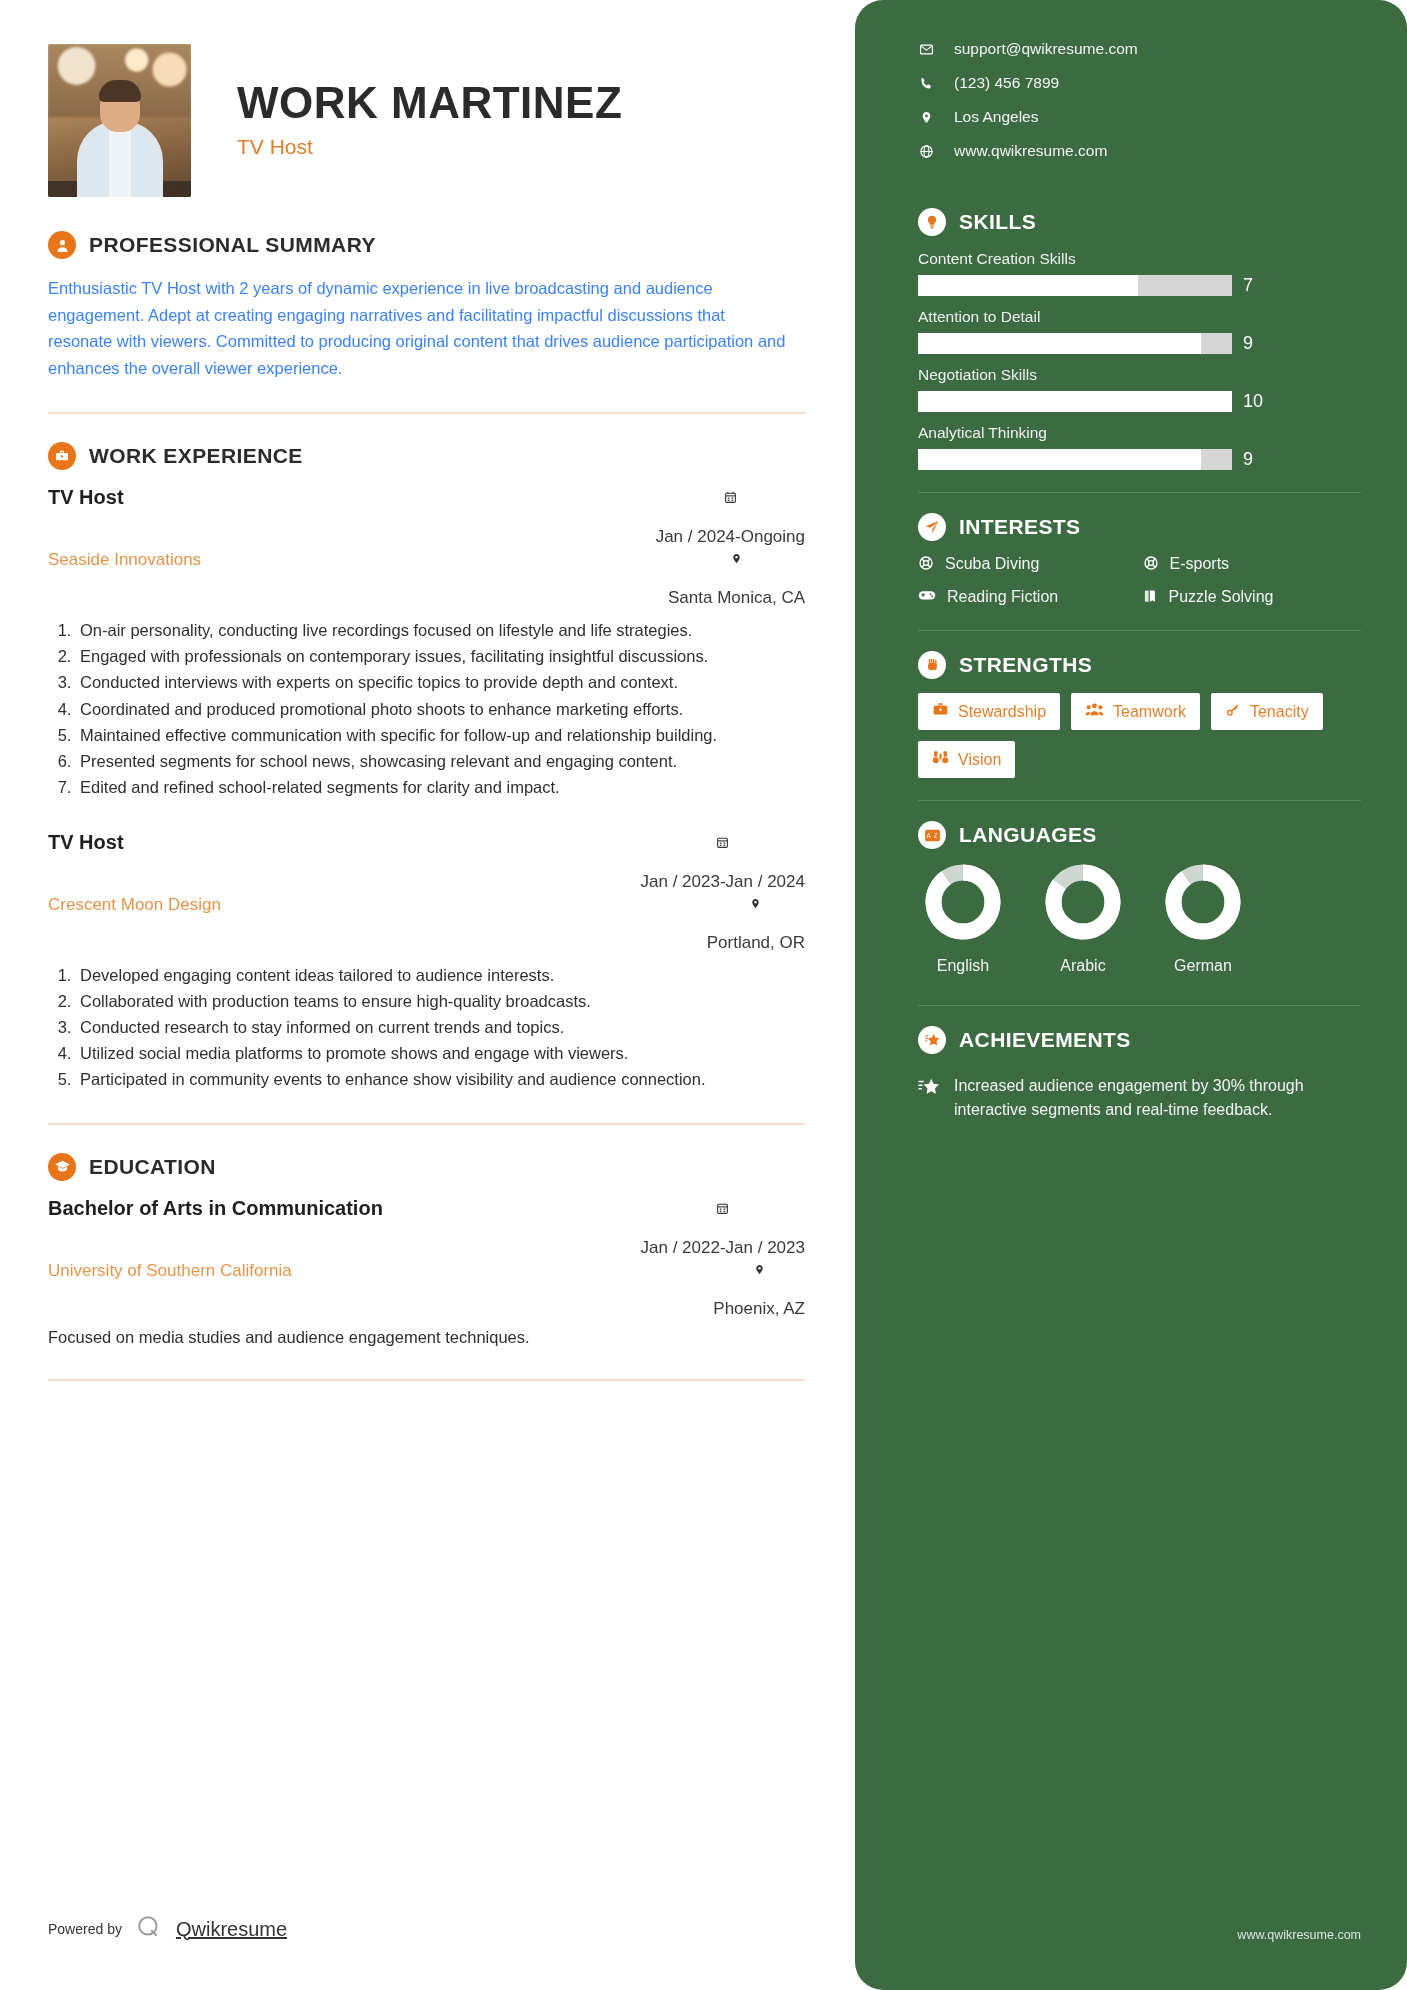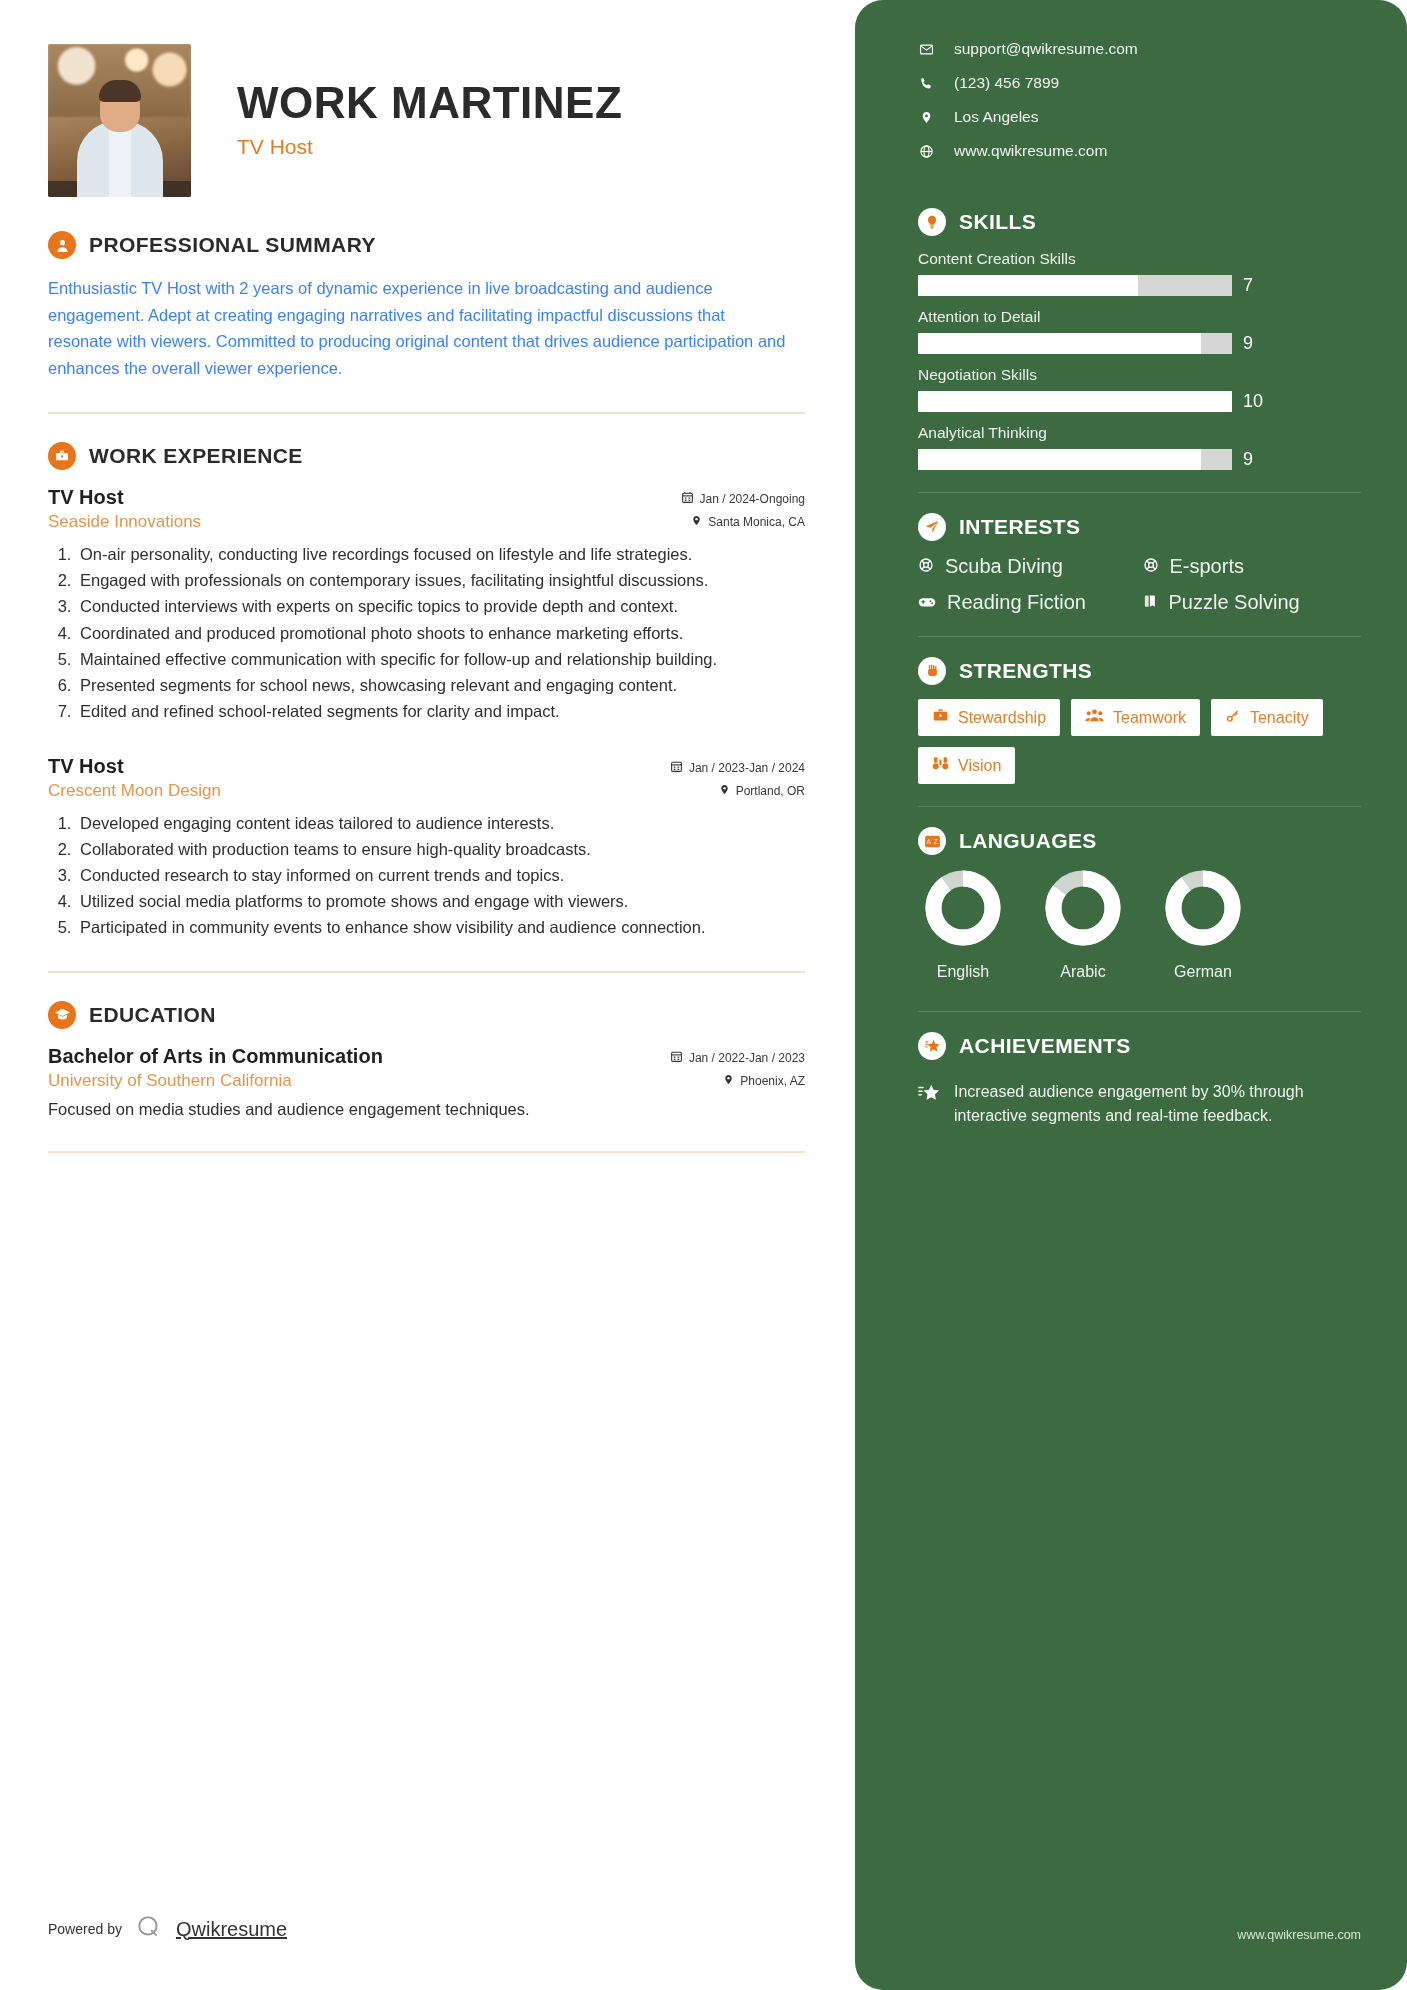--- a/index.html
+++ b/index.html
@@ -111,26 +111,27 @@
     display: flex;
     justify-content: space-between;
     align-items: baseline;
   }
   .entry-role {
     font-size: 20px;
     font-weight: bold;
     color: #1f1f1f;
   }
   .entry-meta {
-    font-size: 12px;
+    font-size: 17px;
     color: #3a3a3a;
     display: flex;
     align-items: center;
-    gap: 6px;
+    gap: 18px;
     white-space: nowrap;
+    flex-direction: column;
   }
   .entry-sub {
     display: flex;
     justify-content: space-between;
     align-items: baseline;
     margin-top: 3px;
   }
   .entry-company {
     font-size: 17px;
     color: #e5954b;
@@ -220,22 +221,22 @@
 
   .rdivider { height: 1px; background: #5a8460; margin: 22px 0 20px 0; }
 
   .interests-grid {
     display: grid;
     grid-template-columns: 1fr 1fr;
     row-gap: 13px;
     column-gap: 6px;
   }
   .interest {
-    display:flex; align-items:flex-end; gap: 11px;
-    font-size: 20px; color:#f1f5f1;
+    display:flex; align-items:flex-start; gap: 11px;
+    font-size: 16px; color:#f1f5f1;
   }
 
   .strength-grid { display:flex; flex-wrap:wrap; gap: 11px; }
   .strength {
     background:#ffffff;
     color:#e0802e;
     font-size: 16px;
     padding: 9px 14px;
     display:flex; align-items:center; gap:9px;
     border-radius: 2px;

